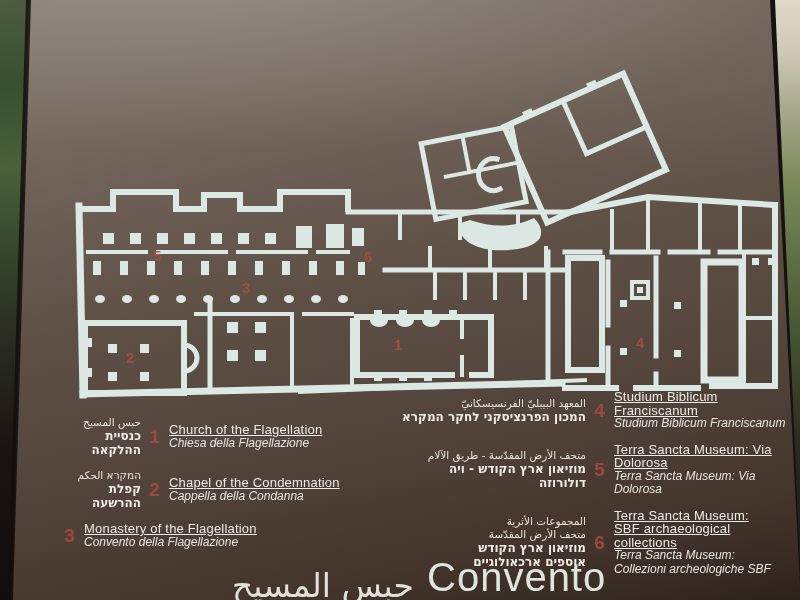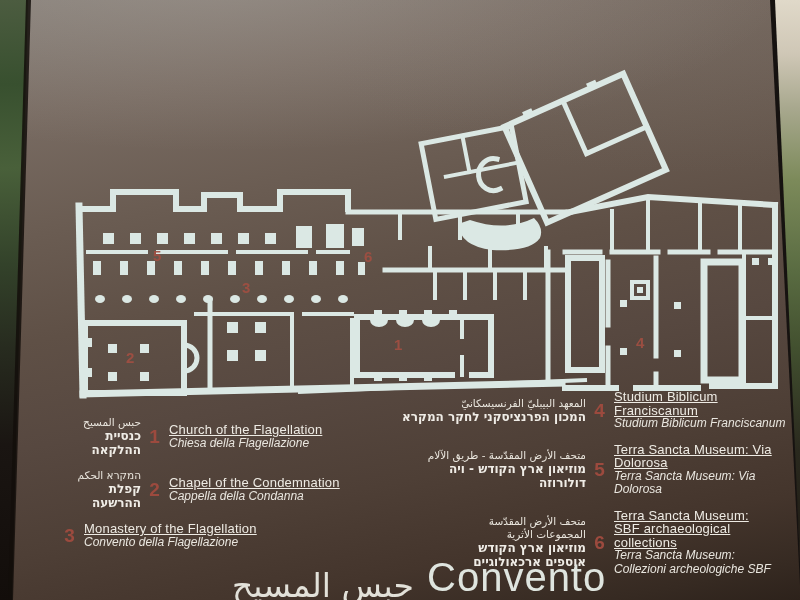--- a/index.html
+++ b/index.html
@@ -243,22 +243,22 @@
         <div class="he">מוזיאון ארץ הקודש - ויה דולורוזה</div>
       </div>
       <div class="num">5</div>
       <div class="col-ltr">
         <div class="en">Terra Sancta Museum: Via Dolorosa</div>
         <div class="it">Terra Sancta Museum: Via Dolorosa</div>
       </div>
     </div>
     <div class="legend-item">
       <div class="col-rtl">
+        <div class="ar">المجموعات الأثرية</div>
         <div class="ar">متحف الأرض المقدّسة</div>
-        <div class="ar">المجموعات الأثرية</div>
         <div class="he">מוזיאון ארץ הקודש</div>
         <div class="he">אוספים ארכאולוגיים</div>
       </div>
       <div class="num">6</div>
       <div class="col-ltr">
         <div class="en">Terra Sancta Museum:</div>
         <div class="en">SBF archaeological collections</div>
         <div class="it">Terra Sancta Museum:</div>
         <div class="it">Collezioni archeologiche SBF</div>
       </div>

